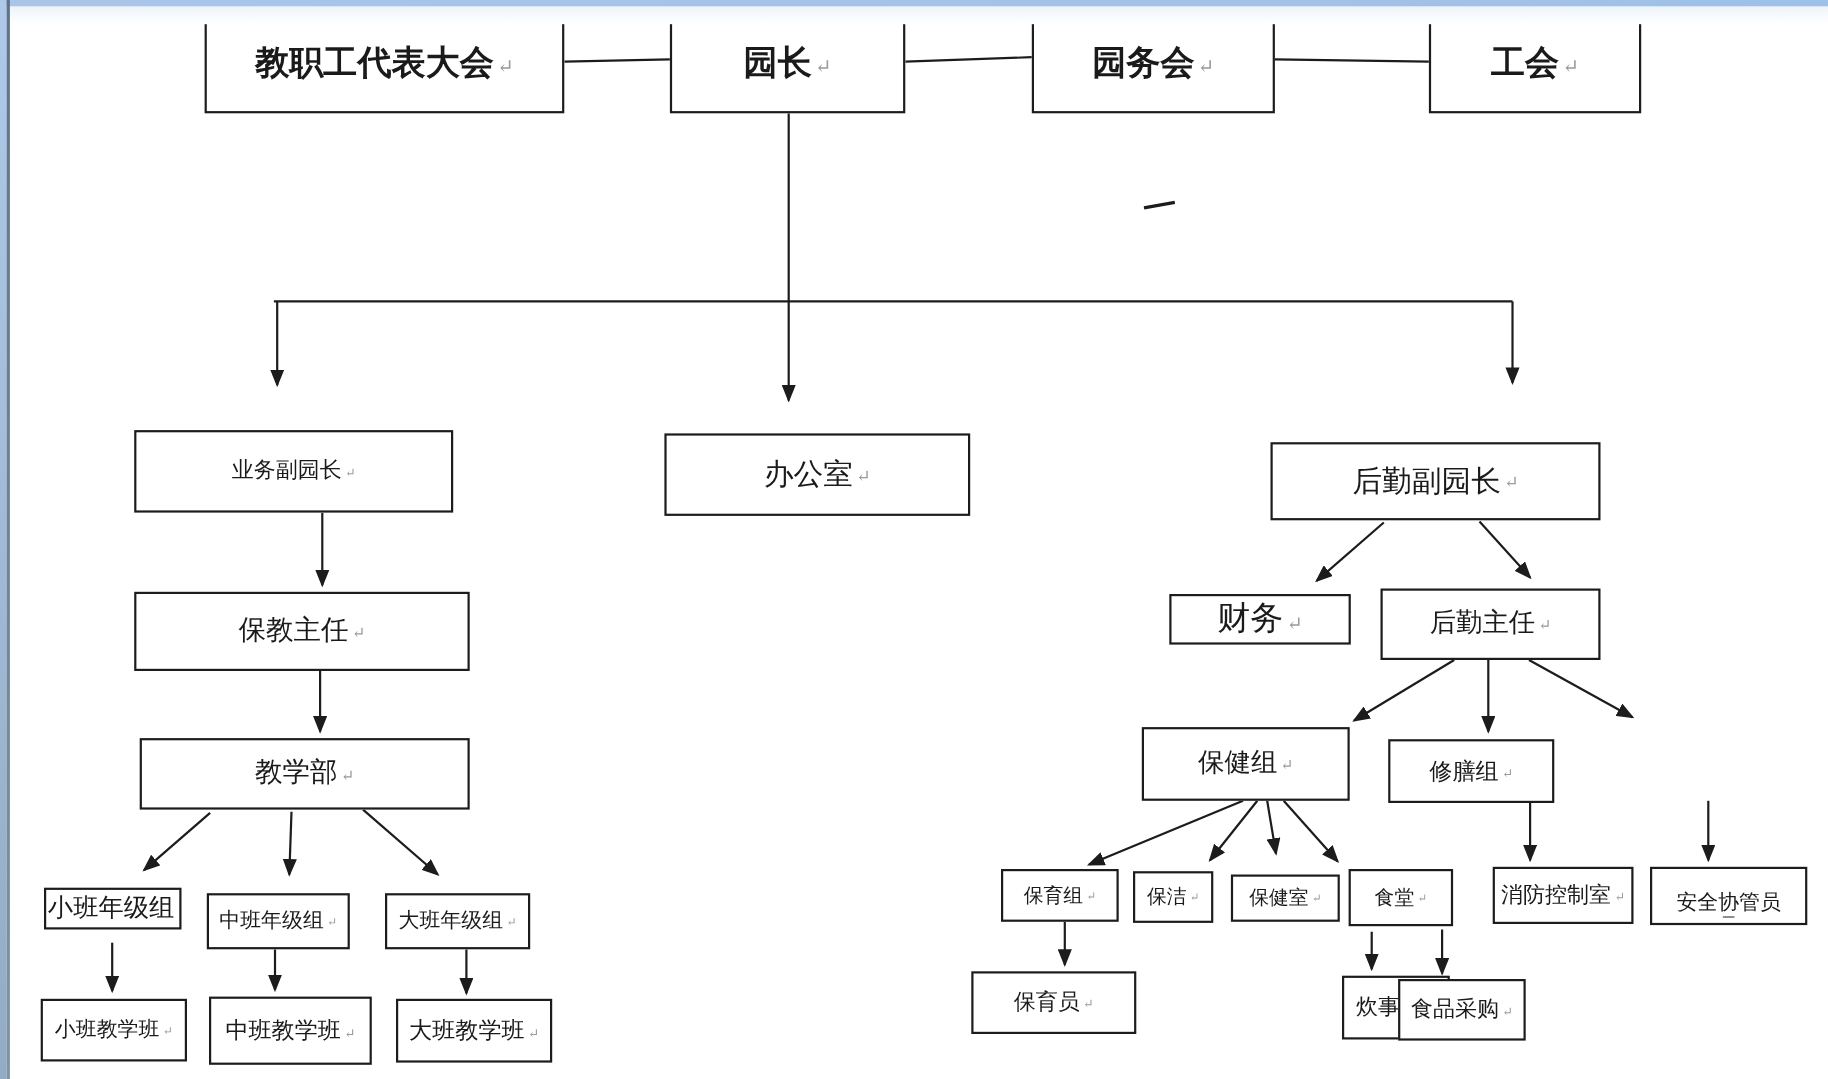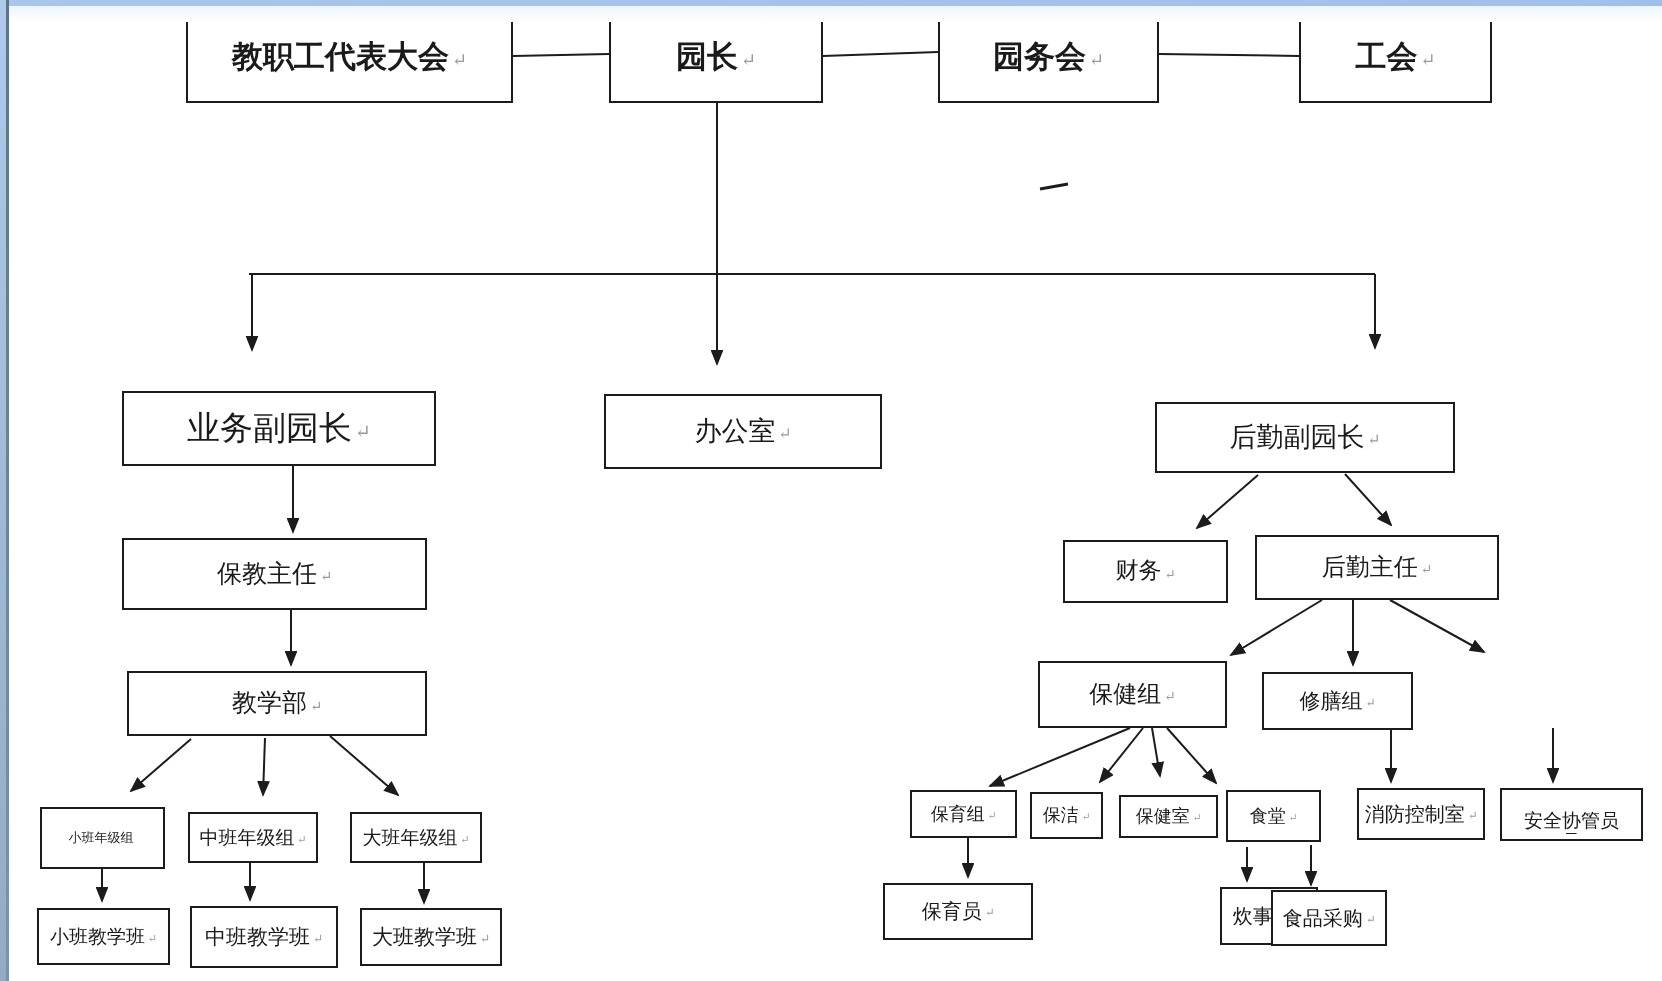--- a/index.html
+++ b/index.html
@@ -83,42 +83,42 @@
   </div>
   <div class="node bold" style="left:938px;top:12px;width:221px;height:91px;font-size:31px">
     <span class="lbl">园务会</span>
       <span class="mark">↵</span>
   </div>
   <div class="node bold" style="left:1299px;top:12px;width:193px;height:91px;font-size:31px">
     <span class="lbl">工会</span>
       <span class="mark">↵</span>
   </div>
 
-  <div class="node" style="left:122px;top:391px;width:314px;height:75px;font-size:33px">
+  <div class="node" style="left:122px;top:391px;width:290px;height:75px;font-size:20px">
     <span class="lbl">业务副园长</span>
       <span class="mark">↵</span>
   </div>
   <div class="node" style="left:604px;top:394px;width:278px;height:75px;font-size:27px">
     <span class="lbl">办公室</span>
       <span class="mark">↵</span>
   </div>
   <div class="node" style="left:1155px;top:402px;width:300px;height:71px;font-size:27px">
     <span class="lbl">后勤副园长</span>
       <span class="mark">↵</span>
   </div>
 
   <div class="node" style="left:122px;top:538px;width:305px;height:72px;font-size:25px">
     <span class="lbl">保教主任</span>
       <span class="mark">↵</span>
   </div>
   <div class="node" style="left:127px;top:671px;width:300px;height:65px;font-size:25px">
     <span class="lbl">教学部</span>
       <span class="mark">↵</span>
   </div>
-  <div class="node" style="left:40px;top:807px;width:125px;height:62px;font-size:13px">
+  <div class="node" style="left:40px;top:807px;width:125px;height:38px;font-size:23px">
     <span class="lbl">小班年级组</span>
       <span class="mark"></span>
   </div>
   <div class="node" style="left:188px;top:812px;width:130px;height:51px;font-size:19px">
     <span class="lbl">中班年级组</span>
       <span class="mark">↵</span>
   </div>
   <div class="node" style="left:350px;top:812px;width:132px;height:51px;font-size:19px">
     <span class="lbl">大班年级组</span>
       <span class="mark">↵</span>
@@ -129,25 +129,25 @@
   </div>
   <div class="node" style="left:190px;top:906px;width:148px;height:62px;font-size:21px">
     <span class="lbl">中班教学班</span>
       <span class="mark">↵</span>
   </div>
   <div class="node" style="left:360px;top:908px;width:142px;height:58px;font-size:21px">
     <span class="lbl">大班教学班</span>
       <span class="mark">↵</span>
   </div>
 
-  <div class="node" style="left:1063px;top:540px;width:165px;height:63px;font-size:23px">
+  <div class="node" style="left:1063px;top:540px;width:165px;height:46px;font-size:30px">
     <span class="lbl">财务</span>
       <span class="mark">↵</span>
   </div>
-  <div class="node" style="left:1255px;top:535px;width:244px;height:65px;font-size:24px">
+  <div class="node" style="left:1255px;top:535px;width:200px;height:65px;font-size:24px">
     <span class="lbl">后勤主任</span>
       <span class="mark">↵</span>
   </div>
   <div class="node" style="left:1038px;top:661px;width:189px;height:67px;font-size:24px">
     <span class="lbl">保健组</span>
       <span class="mark">↵</span>
   </div>
   <div class="node" style="left:1262px;top:672px;width:151px;height:58px;font-size:21px">
     <span class="lbl">修膳组</span>
       <span class="mark">↵</span>

